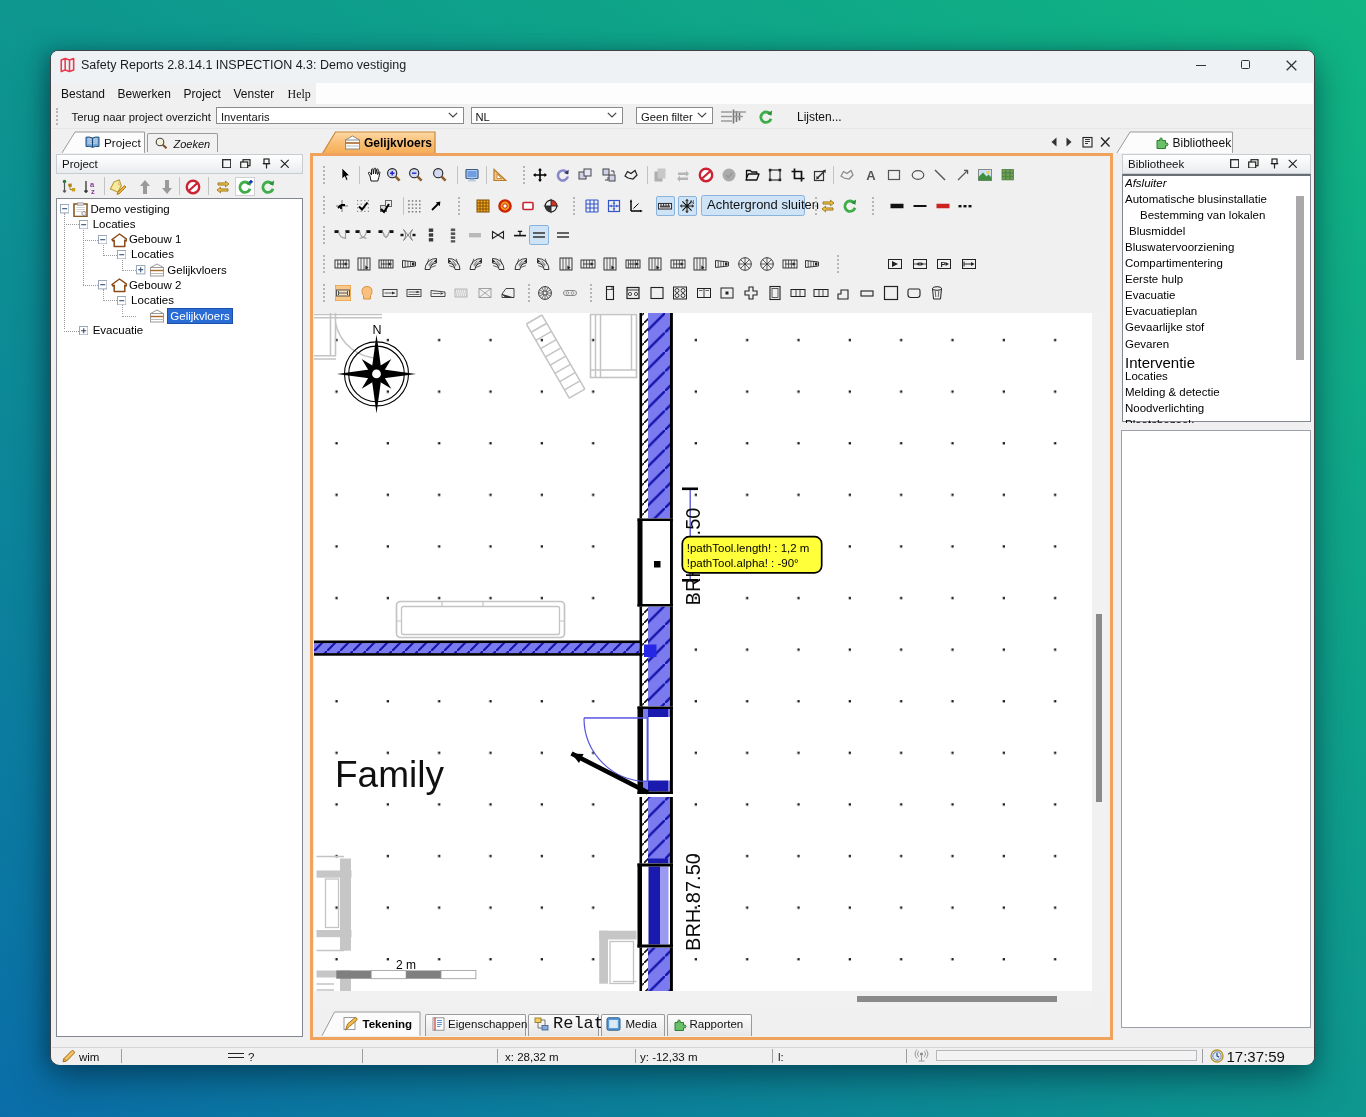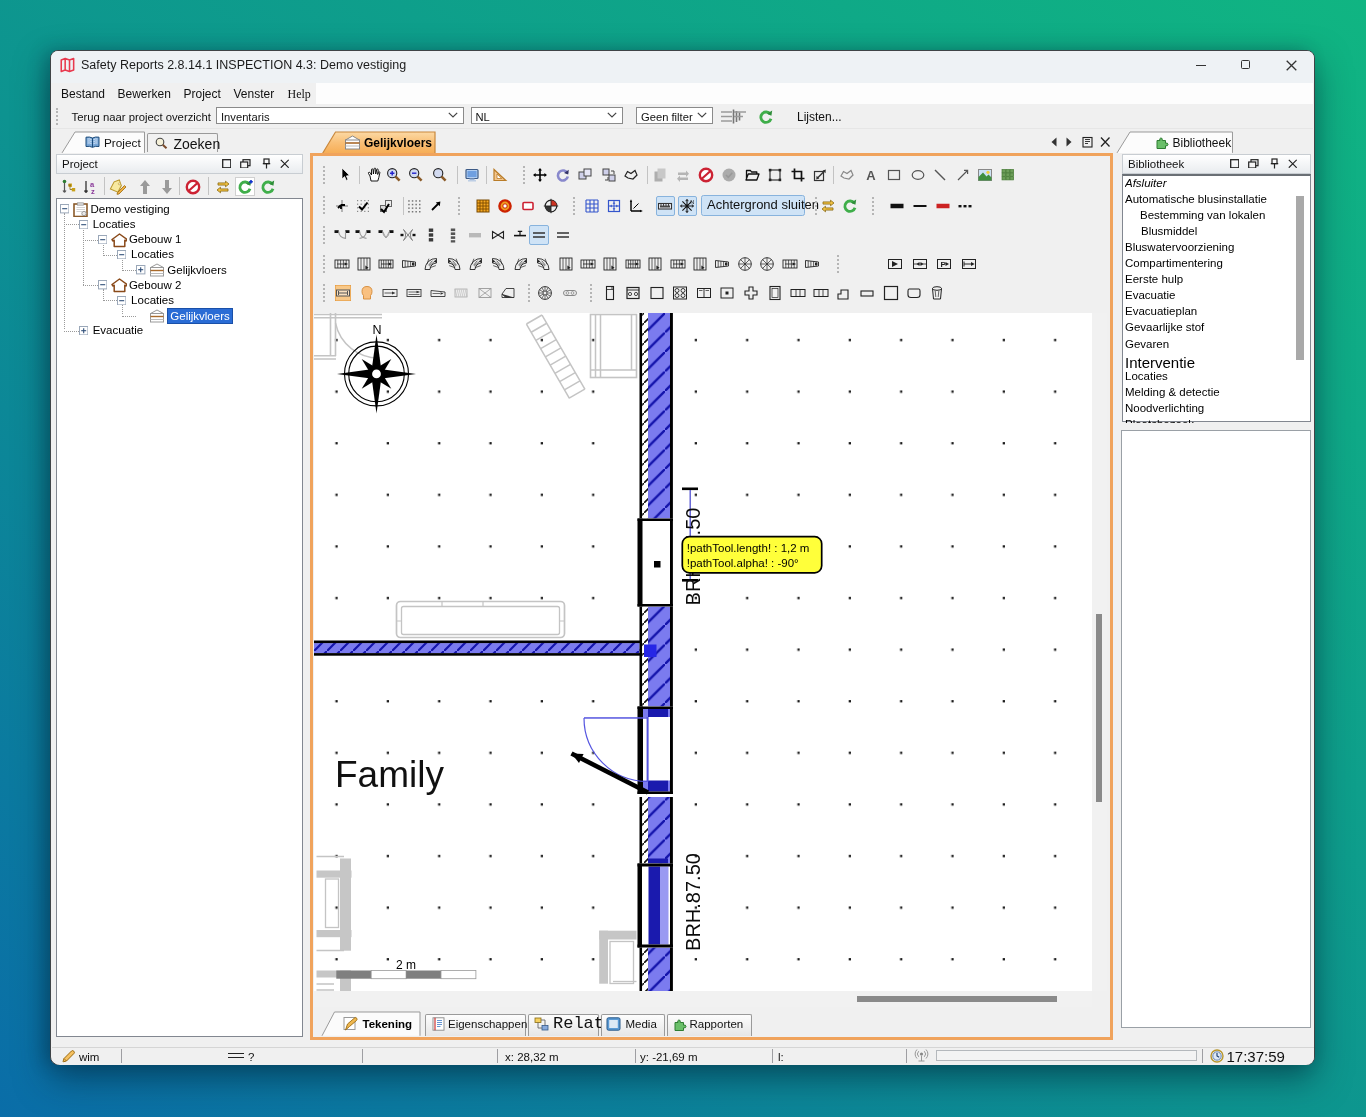--- a/index.html
+++ b/index.html
@@ -58,21 +58,21 @@
     <path d="M7.5 2 Q4.5 0.5 1 1.2 L1 10.5 Q4.5 9.8 7.5 11.3 Q10.5 9.8 14 10.5 L14 1.2 Q10.5 0.5 7.5 2 Z" fill="#7aa8d8" stroke="#1a4a7a" stroke-width="1"></path>
     <path d="M7.5 2 L7.5 11.3" stroke="#1a4a7a" stroke-width="1"></path>
     <path d="M2.5 3 Q5 2.6 6.5 3.6 M2.5 5 Q5 4.6 6.5 5.6 M2.5 7 Q5 6.6 6.5 7.6 M8.5 3.6 Q10.5 2.6 12.5 3 M8.5 5.6 Q10.5 4.6 12.5 5 M8.5 7.6 Q10.5 6.6 12.5 7" stroke="#e8f0fa" stroke-width="0.8" fill="none"></path>
   </svg>
 <div style="position:absolute;left:104px;top:136px;font-size:11.8px;line-height:14.8px;white-space:nowrap;color:#111;">Project</div>
 <div style="position:absolute;left:147px;top:133px;width:71px;height:19.4px;background:#f1f1f1;border:1px solid #9a9a9a;border-bottom:none;border-radius:2px 2px 0 0;"></div>
 <svg style="position:absolute;left:155px;top:137px;" width="13" height="12" viewBox="0 0 13 12">
     <circle cx="5" cy="5" r="3.8" fill="#f5f0d8" stroke="#444" stroke-width="1.1"></circle>
     <path d="M7.8 7.8 L11.5 11.2" stroke="#7a4a28" stroke-width="2"></path>
   </svg>
-<div style="position:absolute;left:173.5px;top:136.5px;font-size:14px;line-height:14.8px;white-space:nowrap;color:#111;">Zoeken</div>
+<div style="position:absolute;left:173.5px;top:136.5px;font-size:11px;line-height:14.8px;white-space:nowrap;color:#111;font-style:italic;">Zoeken</div>
 <svg style="position:absolute;left:318px;top:130.5px;" width="120" height="23" viewBox="0 0 120 23">
     <path d="M4.5 22.5 L17.5 1 L117 1 L117 22.5" fill="url(#gtab)" stroke="#c9883d" stroke-width="1.2"></path>
     <defs>
       <linearGradient id="gtab" x1="0" y1="0" x2="0" y2="1">
         <stop offset="0" stop-color="#fcd9a4"></stop>
         <stop offset="0.5" stop-color="#f9bf76"></stop>
         <stop offset="1" stop-color="#f6ad55"></stop>
       </linearGradient>
     </defs>
   </svg>
@@ -256,21 +256,21 @@
     <path d="M0.8 5.6 H8.2 M4.5 5.6 V10.5" stroke="#222" stroke-width="1.2"></path>
   </svg>
 <svg style="position:absolute;left:1287.5px;top:158.5px;" width="9.5" height="9.5" viewBox="0 0 9.5 9.5">
     <path d="M0.8 0.8 L8.7 8.7 M8.7 0.8 L0.8 8.7" stroke="#222" stroke-width="1.2"></path>
   </svg>
 <div style="position:absolute;left:1121.5px;top:174px;width:189px;height:248px;background:#fff;border:1px solid #828790;border-top:2px solid #6a6f75;"></div>
 <div style="position:absolute;left:1125px;top:176.5px;width:168px;height:246px;overflow:hidden;">
 <div style="position:absolute;left:0;top:0.0px;font-size:11.5px;white-space:nowrap;color:#000;font-style:italic;">Afsluiter</div>
 <div style="position:absolute;left:0;top:16.1px;font-size:11.5px;white-space:nowrap;color:#000;">Automatische blusinstallatie</div>
 <div style="position:absolute;left:15px;top:32.2px;font-size:11.5px;white-space:nowrap;color:#000;">Bestemming van lokalen</div>
-<div style="position:absolute;left:16px;top:48.300000000000004px;font-size:11.5px;white-space:nowrap;color:#000;">Blusmiddel</div>
+<div style="position:absolute;left:4px;top:48.300000000000004px;font-size:11.5px;white-space:nowrap;color:#000;">Blusmiddel</div>
 <div style="position:absolute;left:0;top:64.4px;font-size:11.5px;white-space:nowrap;color:#000;">Bluswatervoorziening</div>
 <div style="position:absolute;left:0;top:80.5px;font-size:11.5px;white-space:nowrap;color:#000;">Compartimentering</div>
 <div style="position:absolute;left:0;top:96.60000000000001px;font-size:11.5px;white-space:nowrap;color:#000;">Eerste hulp</div>
 <div style="position:absolute;left:0;top:112.70000000000002px;font-size:11.5px;white-space:nowrap;color:#000;">Evacuatie</div>
 <div style="position:absolute;left:0;top:128.8px;font-size:11.5px;white-space:nowrap;color:#000;">Evacuatieplan</div>
 <div style="position:absolute;left:0;top:144.9px;font-size:11.5px;white-space:nowrap;color:#000;">Gevaarlijke stof</div>
 <div style="position:absolute;left:0;top:161.0px;font-size:11.5px;white-space:nowrap;color:#000;text-align:right;">Gevaren</div>
 <div style="position:absolute;left:0;top:177.10000000000002px;font-size:15px;white-space:nowrap;color:#000;">Interventie</div>
 <div style="position:absolute;left:0;top:193.20000000000002px;font-size:11.5px;white-space:nowrap;color:#000;">Locaties</div>
 <div style="position:absolute;left:0;top:209.3px;font-size:11.5px;white-space:nowrap;color:#000;">Melding &amp; detectie</div>
@@ -290,21 +290,21 @@
 <div style="position:absolute;left:497.4px;top:1048.5px;width:1px;height:14px;background:#9e9ea2;"></div>
 <div style="position:absolute;left:634.5px;top:1048.5px;width:1px;height:14px;background:#9e9ea2;"></div>
 <div style="position:absolute;left:771.5px;top:1048.5px;width:1px;height:14px;background:#9e9ea2;"></div>
 <div style="position:absolute;left:905.5px;top:1048.5px;width:1px;height:14px;background:#9e9ea2;"></div>
 <div style="position:absolute;left:1201.5px;top:1048.5px;width:1px;height:14px;background:#9e9ea2;"></div>
 <svg style="position:absolute;left:227.5px;top:1052px;" width="16" height="8" viewBox="0 0 16 8">
     <path d="M0 1.5 H16 M0 5.5 H16" stroke="#222" stroke-width="1.2"></path>
   </svg>
 <div style="position:absolute;left:248px;top:1050px;font-size:11.5px;line-height:14.5px;white-space:nowrap;color:#111;">?</div>
 <div style="position:absolute;left:505px;top:1050px;font-size:11.5px;line-height:14.5px;white-space:nowrap;color:#111;">x: 28,32 m</div>
-<div style="position:absolute;left:640px;top:1050px;font-size:11.5px;line-height:14.5px;white-space:nowrap;color:#111;">y: -21,69 m</div>
+<div style="position:absolute;left:640px;top:1050px;font-size:11.5px;line-height:14.5px;white-space:nowrap;color:#111;">y: -12,33 m</div>
 <div style="position:absolute;left:778px;top:1050px;font-size:11.5px;line-height:14.5px;white-space:nowrap;color:#111;">l:</div>
 <svg style="position:absolute;left:914px;top:1048px;" width="15" height="15" viewBox="0 0 15 15">
     <circle cx="7.5" cy="6" r="1.6" fill="#888"></circle>
     <path d="M7.5 7.5 L7.5 13 M4.5 13 L10.5 13 M4.7 3.2 A4 4 0 0 0 4.7 8.8 M10.3 3.2 A4 4 0 0 1 10.3 8.8 M3 1.5 A6.3 6.3 0 0 0 3 10.5 M12 1.5 A6.3 6.3 0 0 1 12 10.5" stroke="#999" stroke-width="1" fill="none"></path>
   </svg>
 <div style="position:absolute;left:936px;top:1050px;width:261px;height:11px;background:#f3f3f3;border:1px solid #b4b8bc;"></div>
 <svg style="position:absolute;left:1209.5px;top:1048.5px;" width="14" height="14" viewBox="0 0 14 14">
     <circle cx="7" cy="7" r="6" fill="#e8f0fa" stroke="#b8962a" stroke-width="1.4"></circle>
     <circle cx="7" cy="7" r="4.2" fill="#dce8f5" stroke="#4a6a9a" stroke-width="0.8"></circle>
     <path d="M7 4 L7 7 L9.2 8.2" stroke="#1a3a6a" stroke-width="1.1" fill="none"></path>

